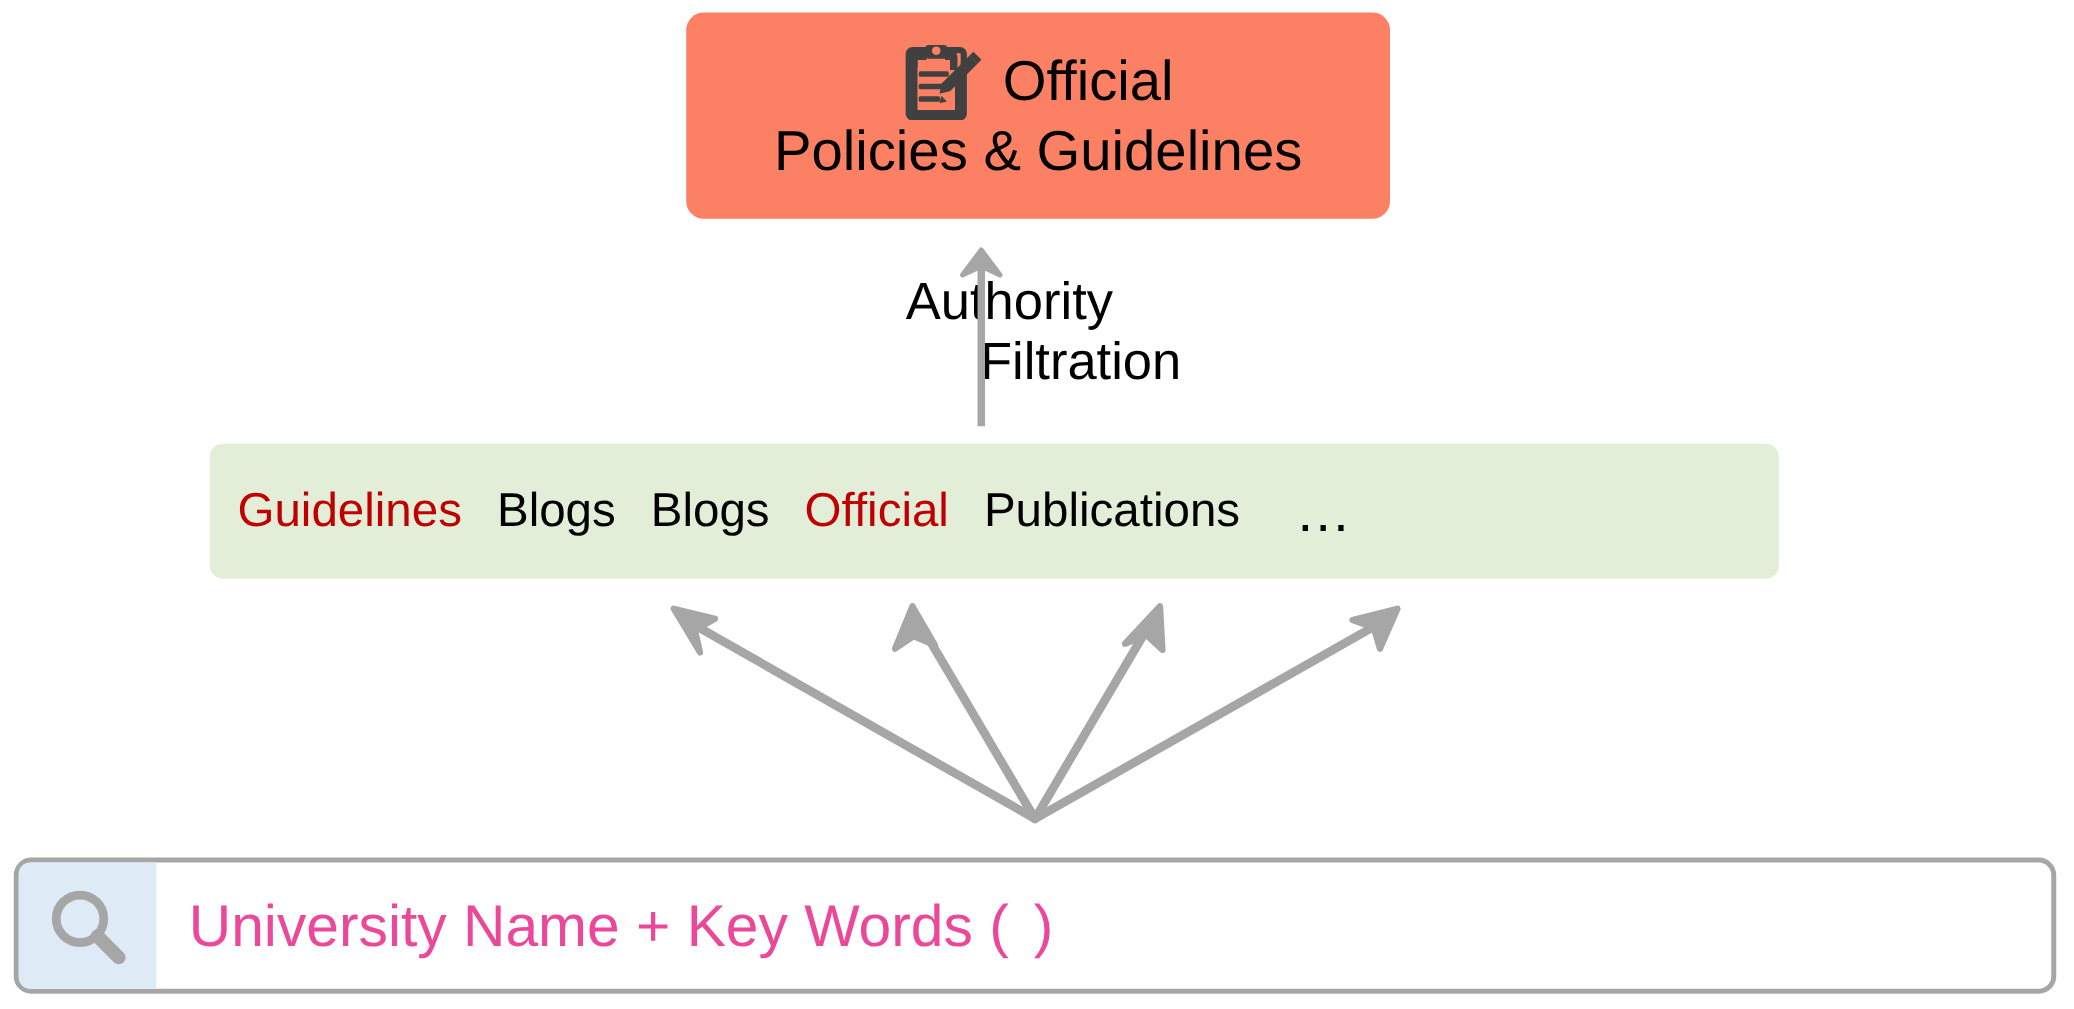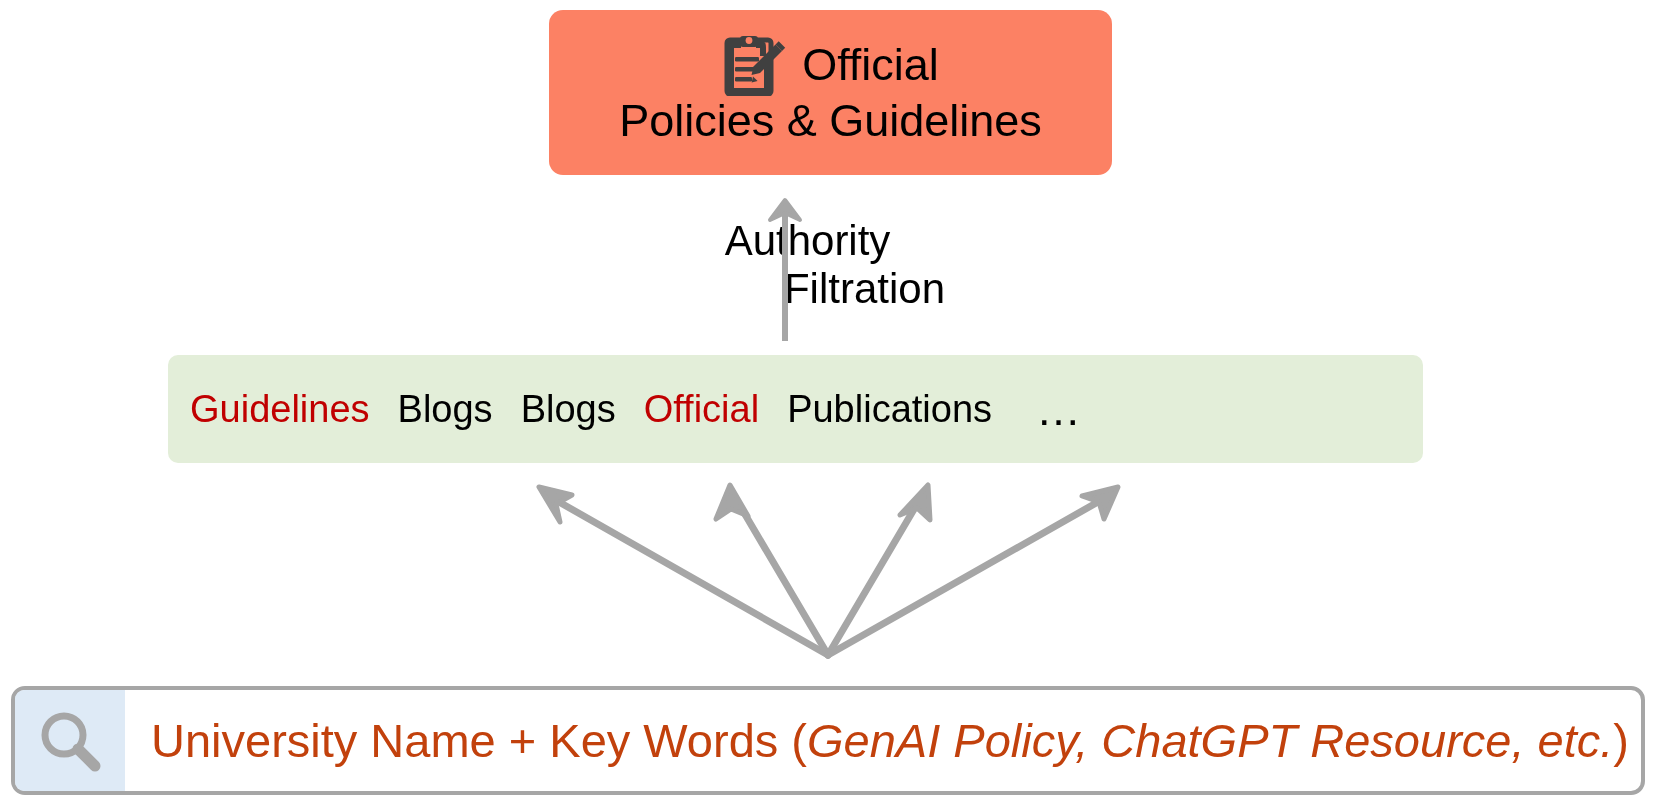--- a/index.html
+++ b/index.html
@@ -136,23 +136,24 @@
     align-items: center;
     justify-content: center;
   }
   #search-icon { width: 66px; height: 66px; display: block; }
   #search-text {
     flex: 1 1 auto;
     display: flex;
     align-items: center;
     padding-left: 26px;
     font-size: 47px;
-    color: #c2410c;
+    color: #ec4899;
     white-space: nowrap;
     line-height: 1;
+    gap: 20px;
   }
   #search-text .ital { font-style: italic; }
 </style>
 </head>
 <body>
 
 <div id="canvas">
 
   <div id="official-card">
     <div class="card-line">
@@ -215,18 +216,17 @@
 
   <div id="search-bar">
     <div id="search-icon-panel">
       <svg id="search-icon" viewBox="0 0 66 66" aria-hidden="true">
         <circle cx="27" cy="27" r="19" fill="none" stroke="#A6A6A6" stroke-width="7"></circle>
         <line x1="41" y1="41" x2="58" y2="58" stroke="#A6A6A6" stroke-width="11" stroke-linecap="round"></line>
       </svg>
     </div>
     <div id="search-text">
       <span>University Name + Key Words (</span>
-        <span class="ital">GenAI Policy, ChatGPT Resource, etc.</span>
         <span>)</span>
     </div>
   </div>
 
 </div>
 
 </body></html>

